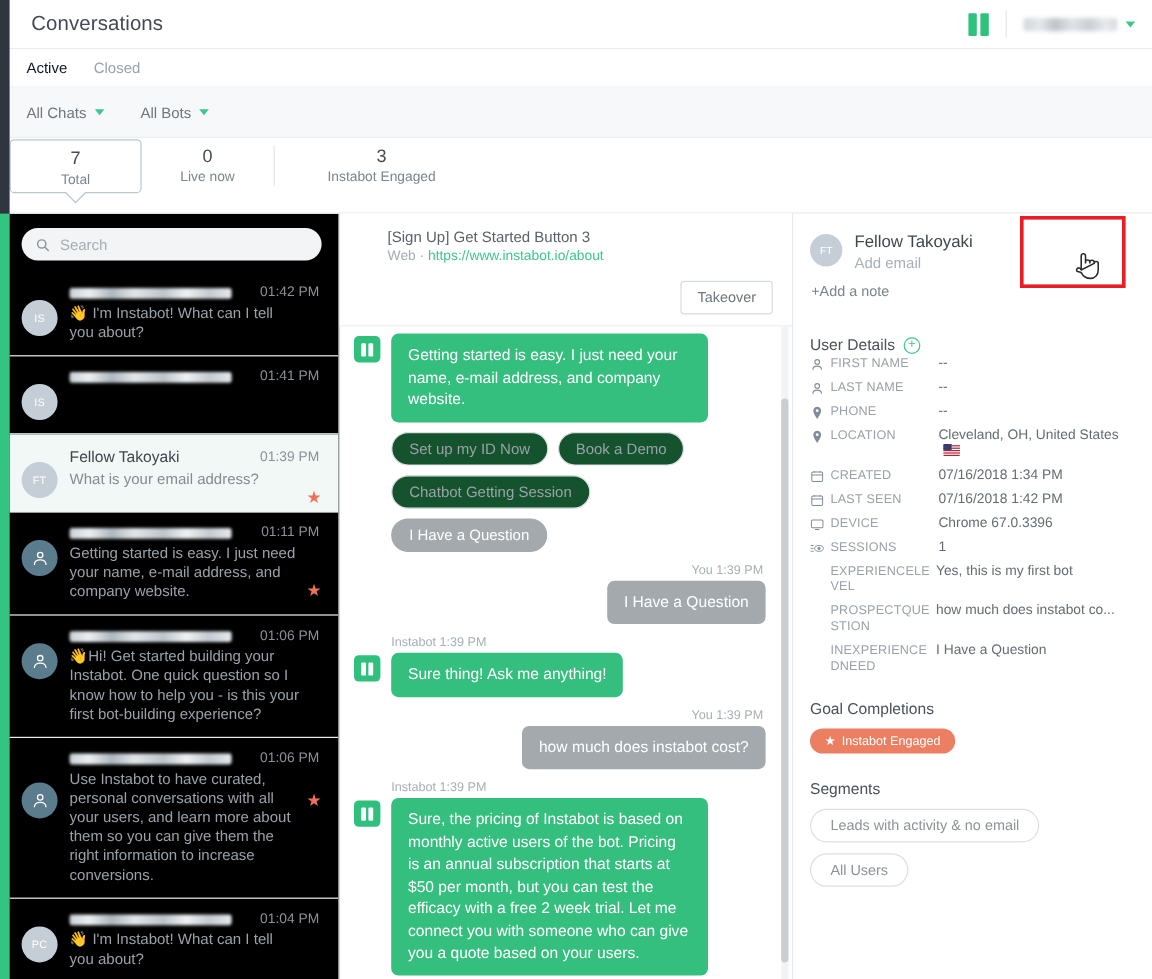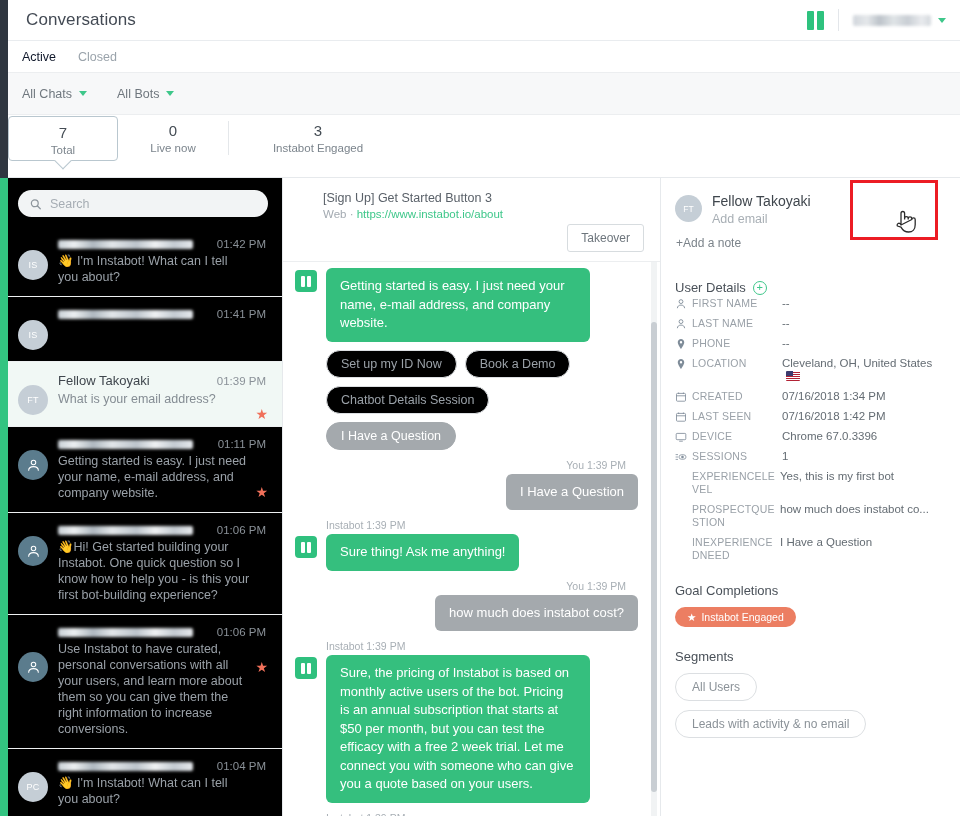--- a/index.html
+++ b/index.html
@@ -130,49 +130,49 @@
   
   .chatcol { flex:1; min-width:0; display:flex; flex-direction:column; background:#fff; position:relative; }
   .chathead {
     padding:12px 16px 9px 40px; display:flex; align-items:flex-start; background:#fff;
     border-bottom:1px solid #eceef0; min-height:51px;flex-direction:column;
   }
   .chathead-t1 { font-size:12.5px; color:#5a6169; line-height:16px; }
   .chathead-t2 { font-size:11.5px; color:#a3aab1; line-height:15px; margin-top:1px; }
   .chathead-t2 a { color:#3ec78a; text-decoration:none; }
   .takeover {
-    margin-left:auto; margin-top:2px; font-size:12px; color:#6d757c; background:#fff;
+    margin-left:auto; margin-top:12px; font-size:12px; color:#6d757c; background:#fff;
     border:1px solid #d7dcdf; border-radius:3px; padding:6px 13px; cursor:pointer;
     font-family:"Liberation Sans", sans-serif;
   }
   .highlight-box {
     position:absolute; left:567px; top:2px; width:88px; height:60px;
     border:3px solid #ec1c24; pointer-events:none; z-index:20;
   }
   .cursor-hand { position:absolute; left:612px; top:30px; z-index:21; }
 
   .messages { flex:1; overflow:hidden; padding: 6px 22px 0 12px; position:relative; }
   .msgrow { display:flex; gap:9px; margin-bottom:2px; }
   .botico {
     width:22px; height:22px; min-width:22px; border-radius:4px; background:#2fc07e;
     display:flex; align-items:center; justify-content:center; gap:2px; margin-top:2px;
   }
   .botico i { display:block; width:4px; height:11px; background:#fff; border-radius:1px; }
   .meta { font-size:10.5px; color:#a8afb5; margin: 9px 0 3px 31px; }
-  .meta.right { text-align:right; margin-right:12px; margin-left:0; }
+  .meta.right { text-align:right; margin-right:2px; margin-left:0; }
   .bubble {
     background:#35bf7e; color:#fff; font-size:13px; line-height:18.5px;
     padding:9px 14px; border-radius:6px; max-width:264px;
   }
   .bubble.user { background:#a4a9ad; }
   .rowright { justify-content:flex-end; }
   .chips { margin: 8px 0 0 31px; display:flex; flex-wrap:wrap; gap:8px; max-width:290px; }
   .chip {
     border:1px solid #dcdfe2; border-radius:14px; padding:6px 14px; font-size:12.5px;
-    color:#9aa1a8; background:#000000; cursor:pointer; white-space:nowrap;
+    color:#9aa1a8; background:#14532d; cursor:pointer; white-space:nowrap;
   }
   .chip.chosen { background:#a4a9ad; border-color:#a4a9ad; color:#fff; }
 
   .scrollbar {
     position:absolute; right:3px; top:60px; width:6px; height:470px;
     background:#c9ced3; border-radius:3px; cursor:pointer;
   }
   .scrolltrack { position:absolute; right:3px; top:0; bottom:0; width:6px; background:#f1f3f4; }
 
   
@@ -404,21 +404,21 @@
           <div class="botico">
               <i></i>
               <i></i>
             </div>
           <div class="bubble">Getting started is easy. I just need your name, e-mail address, and company website.</div>
         </div>
 
         <div class="chips">
           <div class="chip">Set up my ID Now</div>
           <div class="chip">Book a Demo</div>
-          <div class="chip">Chatbot Details Session</div>
+          <div class="chip">Chatbot Getting Session</div>
           <div class="chip chosen">I Have a Question</div>
         </div>
 
         <div class="meta right">You 1:39 PM</div>
         <div class="msgrow rowright">
           <div class="bubble user">I Have a Question</div>
         </div>
 
         <div class="meta">Instabot 1:39 PM</div>
         <div class="msgrow">
@@ -592,20 +592,20 @@
       <div style="height:14px"></div>
       <div class="sect-title">Goal Completions</div>
       <div class="goal-badge">
         <span>★</span>
         <span>Instabot Engaged</span>
       </div>
 
       <div style="height:22px"></div>
       <div class="sect-title">Segments</div>
       <div>
+        <div><span class="seg-chip">Leads with activity &amp; no email</span></div>
         <div><span class="seg-chip">All Users</span></div>
-        <div><span class="seg-chip">Leads with activity &amp; no email</span></div>
       </div>
 
     </div>
 
   </div>
 </div>
 
 </body></html>

